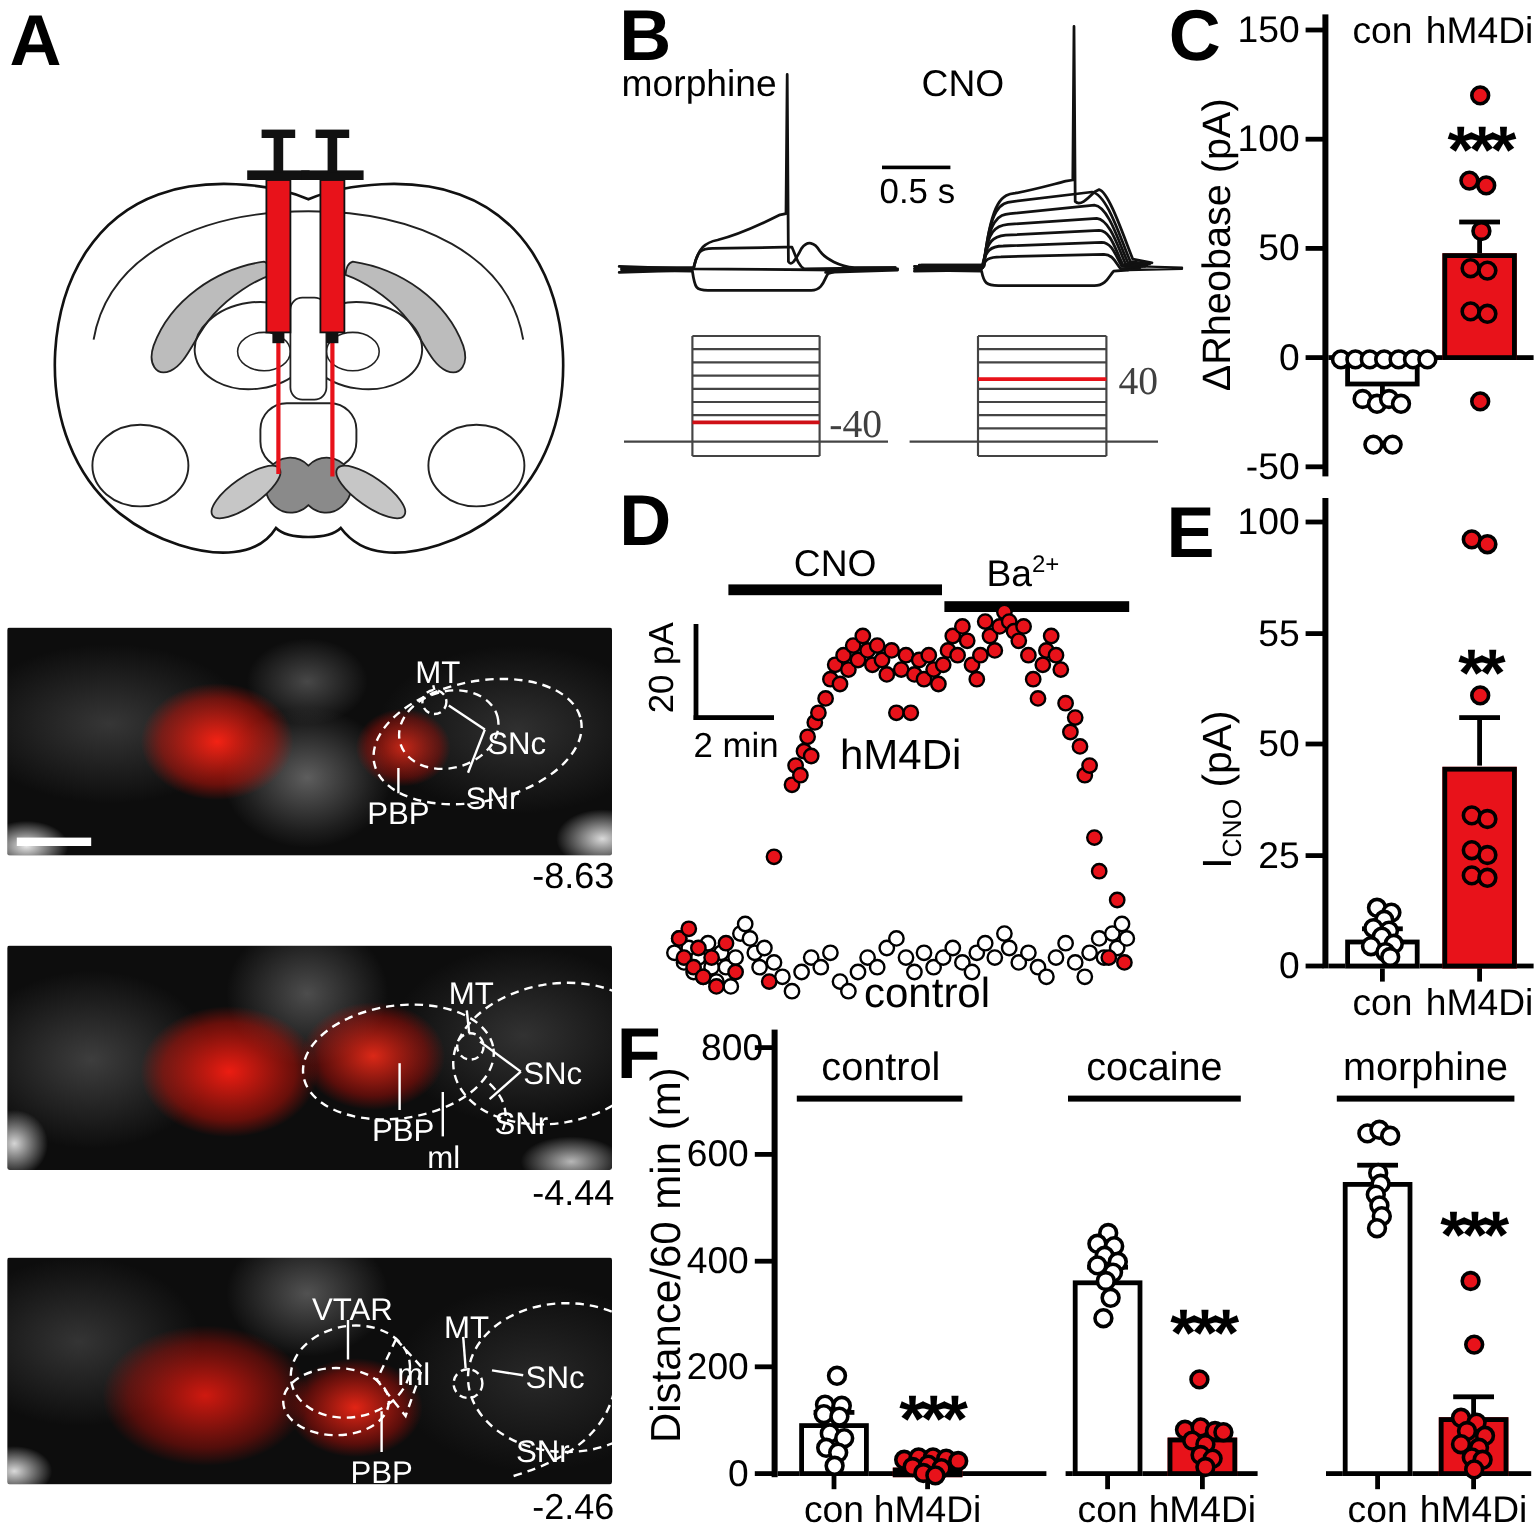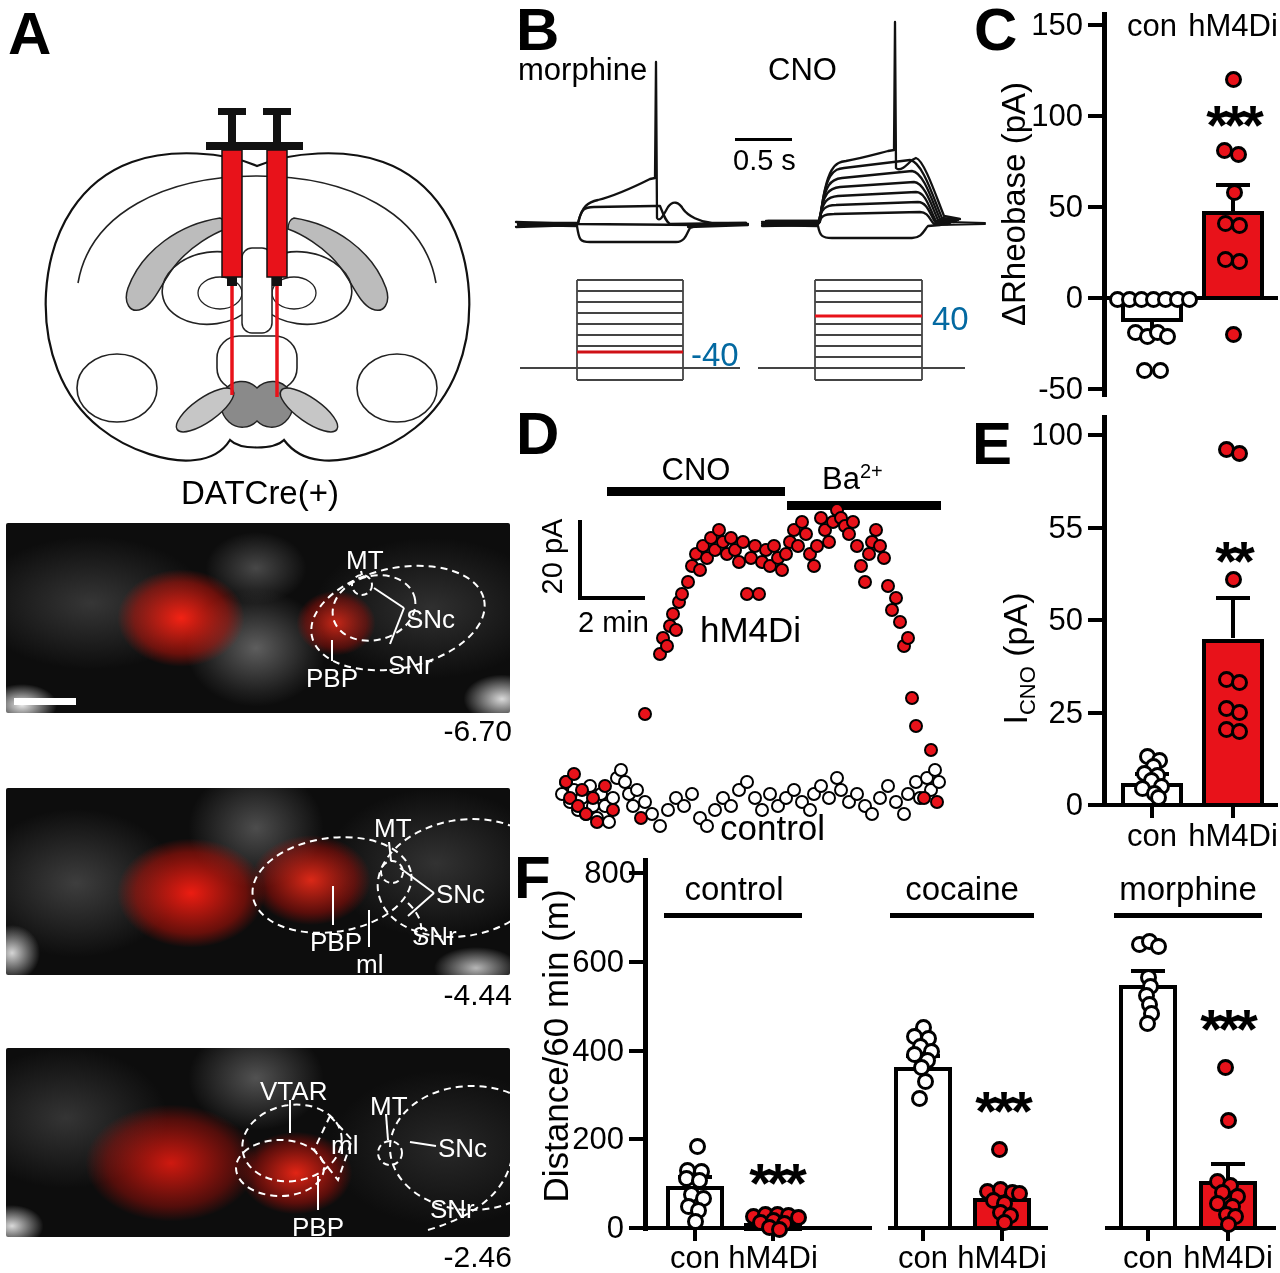--- a/index.html
+++ b/index.html
@@ -4,21 +4,21 @@
 <style>
   html,body{margin:0;padding:0;background:#fff;}
   #stage{position:relative;width:1280px;height:1273px;background:#fff;overflow:hidden;
          font-family:"Liberation Sans", sans-serif;color:#000;}
   .a{position:absolute;}
   .t{white-space:nowrap;}
   .plabel{font-size:60px;font-weight:bold;line-height:1;}
   .micro{background-color:#0d0d0d;border-radius:2px;}
   .imglabel{color:#fff;font-size:26px;white-space:nowrap;z-index:6;}
   .coord{font-size:30px;}
-  .redtxt{color:#0369a1;}
+  .redtxt{color:#404040;font-family:Liberation Serif, serif;}
   svg{display:block;}
 </style>
 </head>
 <body>
 
 <div id="stage">
 
   <div class="a plabel t" style="left:8px;top:4px;">A</div>
 
   <svg class="a" style="left:20px;top:88px;" width="470" height="390" viewBox="0 0 470 390">
@@ -47,21 +47,20 @@
     <rect x="207" y="189" width="10" height="9" fill="#111"></rect>
     <rect x="252" y="189" width="10" height="9" fill="#111"></rect>
     <rect x="186" y="54" width="52" height="8" fill="#111"></rect>
     <rect x="231" y="54" width="52" height="8" fill="#111"></rect>
     <rect x="208" y="26" width="8" height="30" fill="#111"></rect>
     <rect x="253" y="26" width="8" height="30" fill="#111"></rect>
     <rect x="198" y="20" width="28" height="7" fill="#111"></rect>
     <rect x="243" y="20" width="28" height="7" fill="#111"></rect>
   </svg>
 
-  <div class="a t" style="left:0;top:474px;width:520px;text-align:center;font-size:33px;">DATCre(+)</div>
 
   <div class="a micro" style="left:6px;top:523px;width:504px;height:190px;background-image:
       radial-gradient(85px 65px at 175px 95px, rgba(255,35,20,0.95), rgba(200,20,10,0.5) 55%, rgba(0,0,0,0) 75%),
       radial-gradient(55px 45px at 330px 100px, rgba(255,45,25,0.75), rgba(180,15,8,0.4) 55%, rgba(0,0,0,0) 72%),
       radial-gradient(50px 30px at 16px 182px, rgba(245,245,245,0.95), rgba(0,0,0,0) 70%),
       radial-gradient(55px 35px at 496px 176px, rgba(240,240,240,0.9), rgba(0,0,0,0) 70%),
       radial-gradient(90px 75px at 250px 125px, rgba(160,160,160,0.55), rgba(80,80,80,0.25) 60%, rgba(0,0,0,0) 78%),
       radial-gradient(70px 50px at 250px 45px, rgba(130,130,130,0.5), rgba(0,0,0,0) 72%),
       radial-gradient(150px 85px at 85px 80px, rgba(95,95,95,0.5), rgba(0,0,0,0) 78%),
       radial-gradient(150px 90px at 425px 85px, rgba(90,90,90,0.45), rgba(0,0,0,0) 78%);"></div>
@@ -114,21 +113,21 @@
       <circle cx="384" cy="105" r="12" stroke-dasharray="6 4"></circle>
       <ellipse cx="466" cy="100" rx="82" ry="62" stroke-dasharray="7 5"></ellipse>
       <path d="M422,182 Q496,160 506,110" stroke-dasharray="7 5"></path>
       <line x1="284" y1="52" x2="284" y2="85"></line>
       <line x1="380" y1="66" x2="382" y2="92"></line>
       <line x1="430" y1="98" x2="404" y2="94"></line>
       <line x1="312" y1="128" x2="312" y2="162"></line>
     </g>
   </svg>
 
-  <div class="a coord t" style="left:392px;top:714px;width:120px;text-align:right;">-6.70</div>
+  <div class="a coord t" style="left:392px;top:714px;width:120px;text-align:right;">-8.63</div>
   <div class="a coord t" style="left:392px;top:978px;width:120px;text-align:right;">-4.44</div>
   <div class="a coord t" style="left:392px;top:1240px;width:120px;text-align:right;">-2.46</div>
 
   <div class="a plabel t" style="left:516px;top:0px;">B</div>
   <div class="a t" style="left:518px;top:52px;font-size:31px;">morphine</div>
   <div class="a t" style="left:768px;top:52px;font-size:31px;">CNO</div>
   <div class="a" style="left:735px;top:138px;width:57px;height:3px;background:#000;"></div>
   <div class="a t" style="left:733px;top:144px;font-size:29px;">0.5 s</div>
 
   <svg class="a" style="left:0;top:0;" width="1000" height="400" viewBox="0 0 1000 400">

